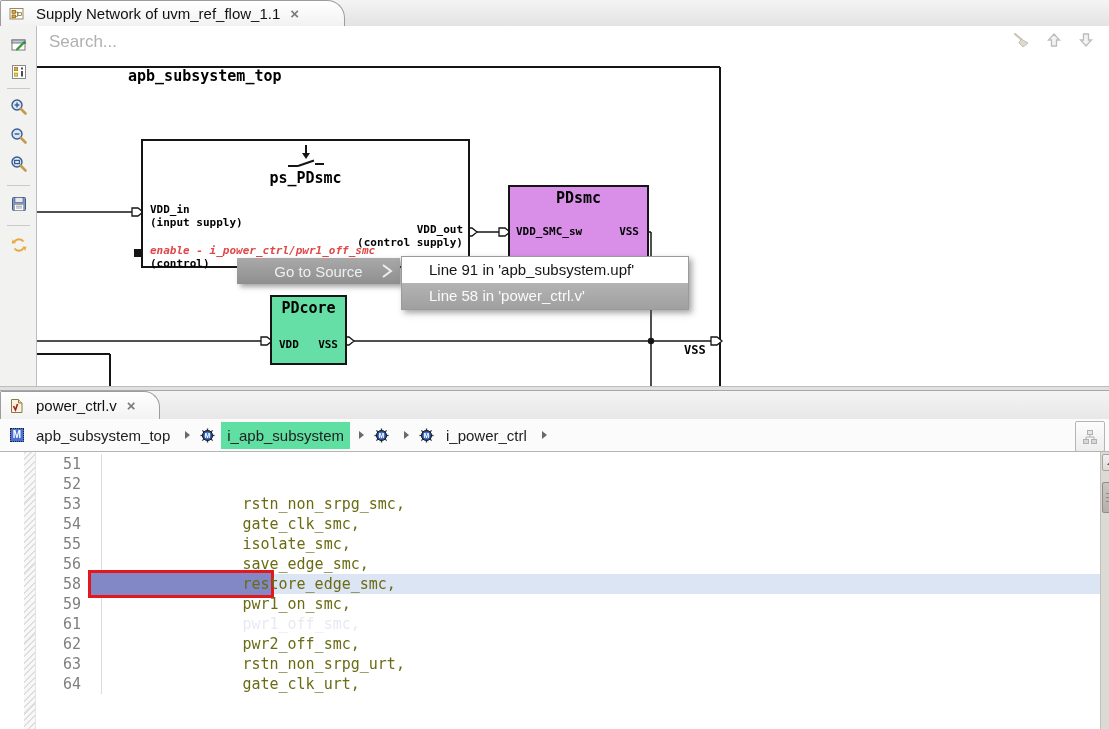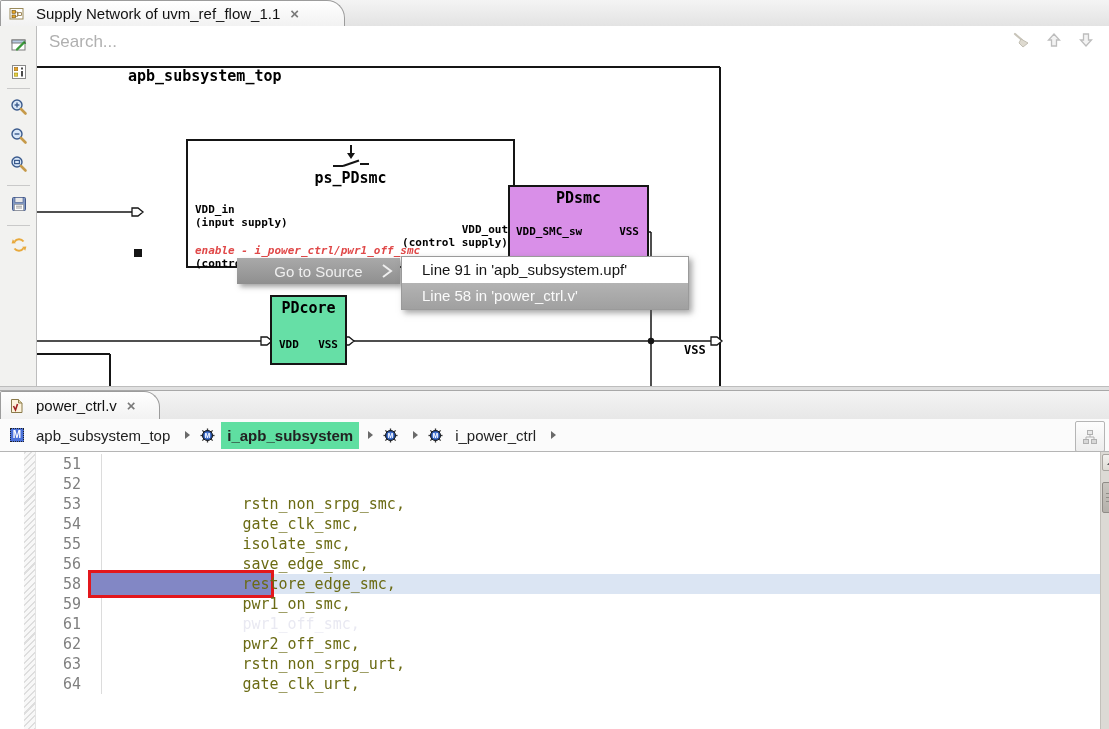--- a/index.html
+++ b/index.html
@@ -34,35 +34,35 @@
   
   .canvas{position:absolute;left:37px;top:58px;width:1072px;height:328px;background:#fff;}
   .wires{position:absolute;left:0;top:0;}
   .scope-label{position:absolute;left:91px;top:9px;
       font-family:"DejaVu Sans Mono",monospace;font-weight:bold;font-size:15px;color:#000;}
   .block{position:absolute;border:2px solid #151515;box-sizing:border-box;
       font-family:"DejaVu Sans Mono",monospace;font-weight:bold;color:#000;}
   .block .btitle{position:absolute;left:0;right:0;top:2px;text-align:center;font-size:15px;}
   .plabel{position:absolute;font-size:11px;white-space:nowrap;}
   .plabel.red{color:#e04848;font-style:italic;}
-  .ps-block{left:104px;top:81px;width:329px;height:129px;background:#fff;margin-left:45px;}
+  .ps-block{left:104px;top:81px;width:329px;height:129px;background:#fff;}
   .pdsmc-block{left:471px;top:127px;width:141px;height:75px;background:#d98fe8;}
   .pdcore-block{left:233px;top:237px;width:77px;height:70px;background:#66dfa6;}
   .net-label{position:absolute;left:647px;top:285px;font-family:"DejaVu Sans Mono",monospace;
       font-weight:bold;font-size:12px;color:#000;}
   .switch-icon{position:absolute;left:0;right:0;top:3px;text-align:center;}
 
   
   .menu-root{position:absolute;left:237px;top:258px;width:163px;height:26px;z-index:30;
       background:linear-gradient(#a9a9a9,#8f8f8f);box-shadow:3px 3px 5px rgba(90,90,90,.55);
       display:flex;align-items:center;justify-content:center;color:#efefef;font-size:15px;}
   .menu-root .arrow{position:absolute;right:7px;top:4px;}
   .submenu{position:absolute;left:401px;top:256px;width:286px;z-index:31;background:#fff;
       border:1px solid #9a9a9a;box-shadow:3px 3px 6px rgba(90,90,90,.55);}
-  .submenu-item{height:26px;line-height:26px;padding-left:20px;font-size:15px;color:#151515;
+  .submenu-item{height:26px;line-height:26px;padding-left:27px;font-size:15px;color:#151515;
       white-space:nowrap;}
   .submenu-item.hl{background:linear-gradient(#b3b3b3,#a0a0a0);color:#fafafa;}
 
   
   .panel-divider{position:absolute;left:0;top:386px;width:100%;height:5px;background:#e0e0e0;
       border-top:1px solid #bdbdbd;border-bottom:1px solid #a8a8a8;box-sizing:border-box;}
 
   
   .bottom-tabbar{position:absolute;left:0;top:391px;width:100%;height:28px;
       background:linear-gradient(#f4f4f4,#e7e7e7);}
@@ -72,21 +72,21 @@
   .breadcrumb{position:absolute;left:0;top:419px;width:100%;height:33px;background:#fbfbfb;
       border-bottom:1px solid #b5b5b5;box-sizing:border-box;display:flex;align-items:center;
       padding-left:10px;}
   .crumb{display:flex;align-items:center;}
   .crumb-icon{width:16px;height:16px;display:inline-flex;align-items:center;justify-content:center;
       margin-right:6px;}
   .mod-icon{background:#4a70d8;border:1px dotted #222;color:#fff;font-size:10px;font-weight:bold;
       width:14px;height:14px;box-sizing:border-box;line-height:12px;text-align:center;}
   .crumb:not(.module) .mod-icon{display:none;}
   .crumb-label{font-size:15px;color:#222;padding:5px 6px;white-space:nowrap;}
-  .crumb-label.hl{background:#5fdfa1;font-weight:bold;}
+  .crumb-label.hl{background:#5fdfa1;}
   .crumb-sep{width:0;height:0;border-left:5px solid #6a6a6a;border-top:4px solid transparent;
       border-bottom:4px solid transparent;margin:0 9px;}
   .hier-btn{position:absolute;right:4px;top:2px;width:28px;height:29px;
       background:linear-gradient(#fdfdfd,#ededed);border:1px solid #b5b5b5;border-radius:2px;
       display:flex;align-items:center;justify-content:center;}
 
   
   .code-area{position:absolute;left:0;top:452px;width:100%;bottom:0;background:#fff;overflow:hidden;margin-left:24px;}
   .hatch{position:absolute;left:0;top:0;bottom:0;width:12px;
       background:repeating-linear-gradient(135deg,#dedede 0 1.5px,#f8f8f8 1.5px 4.5px);

